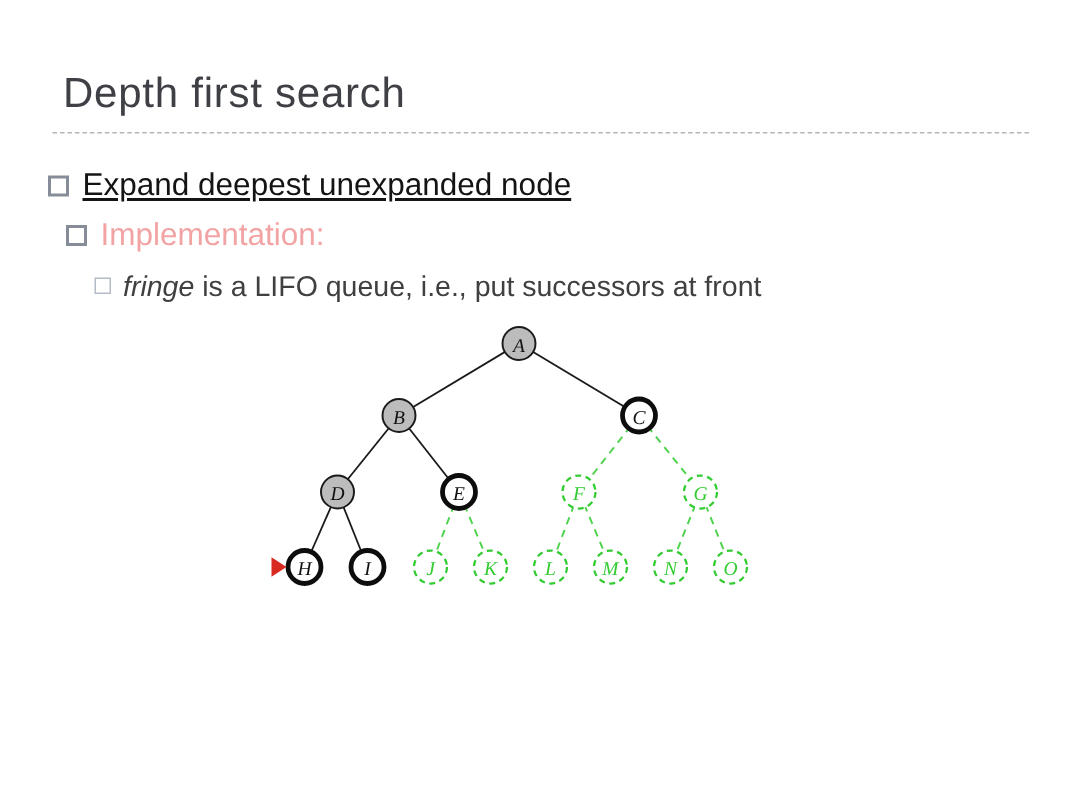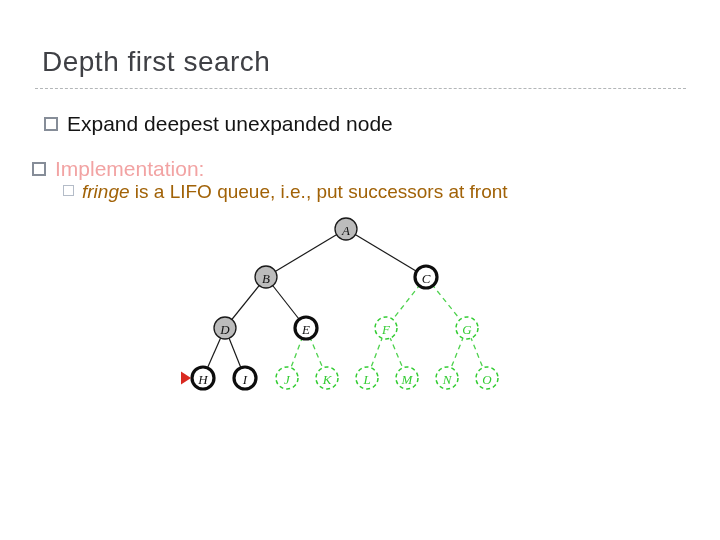--- a/index.html
+++ b/index.html
@@ -14,25 +14,25 @@
   .rule {
     position:absolute; left:35px; width:651px; height:0;
     border-top:1px dashed #b3b6b8;
   }
   .rule.top { top:88px; }
   .rule.bottom { top:499px; }
   .bullet {
     position:absolute; display:flex; gap:9px; font-size:21px; color:#141414;
     line-height:24px;
   }
-  .bullet.b1 { left:44px; top:112px; }
-  .bullet.b2 { left:32px; top:145px;margin-top:12px; }
+  .bullet.b1 { left:32px; top:112px;text-decoration:underline; }
+  .bullet.b2 { left:44px; top:145px; }
   .sub-bullet {
     position:absolute; left:63px; top:180px; display:flex; gap:8px;
-    font-size:19px; color:#a16207; line-height:23px;
+    font-size:19px; color:#404040; line-height:23px;
   }
   .sq {
     flex:none; width:10px; height:10px; border:2px solid #868d98;
     margin-top:5px; background:#ffffff;
   }
   .sq.small {
     width:9px; height:9px; border:1px solid #b4bcc8; margin-top:5px;
   }
   svg.tree { position:absolute; left:0; top:0; }
   .footer-tri {

